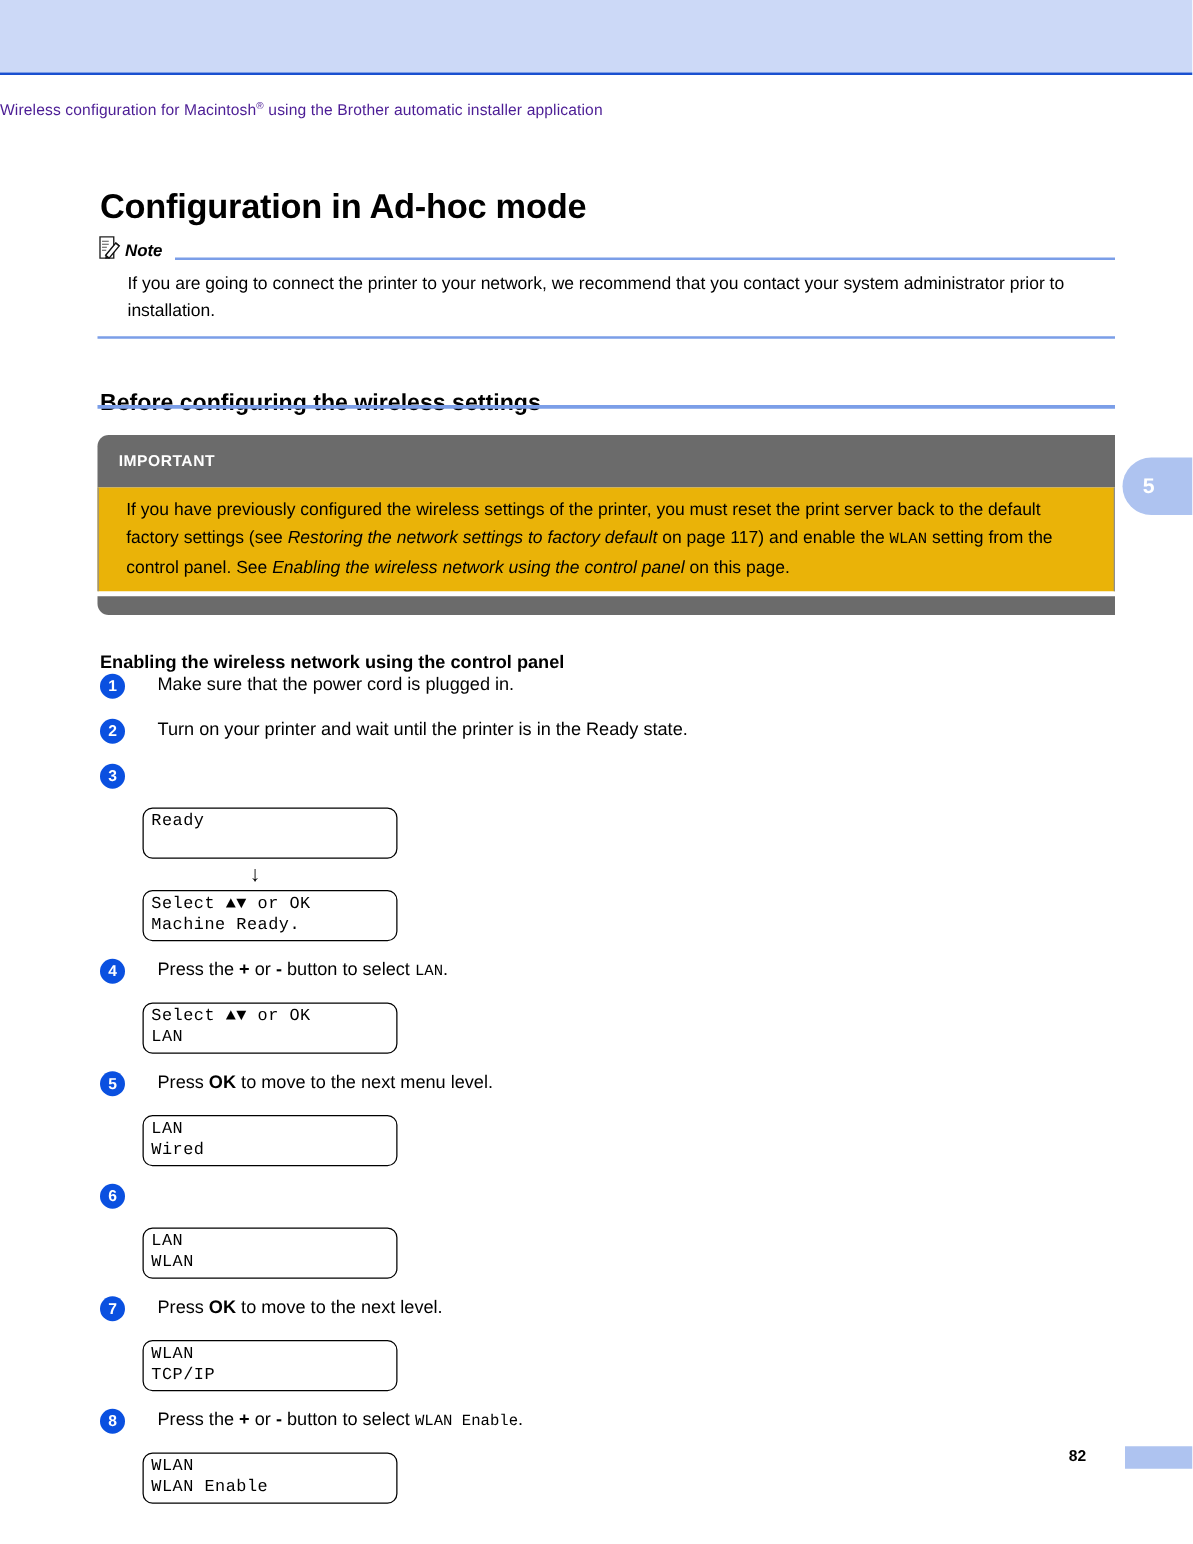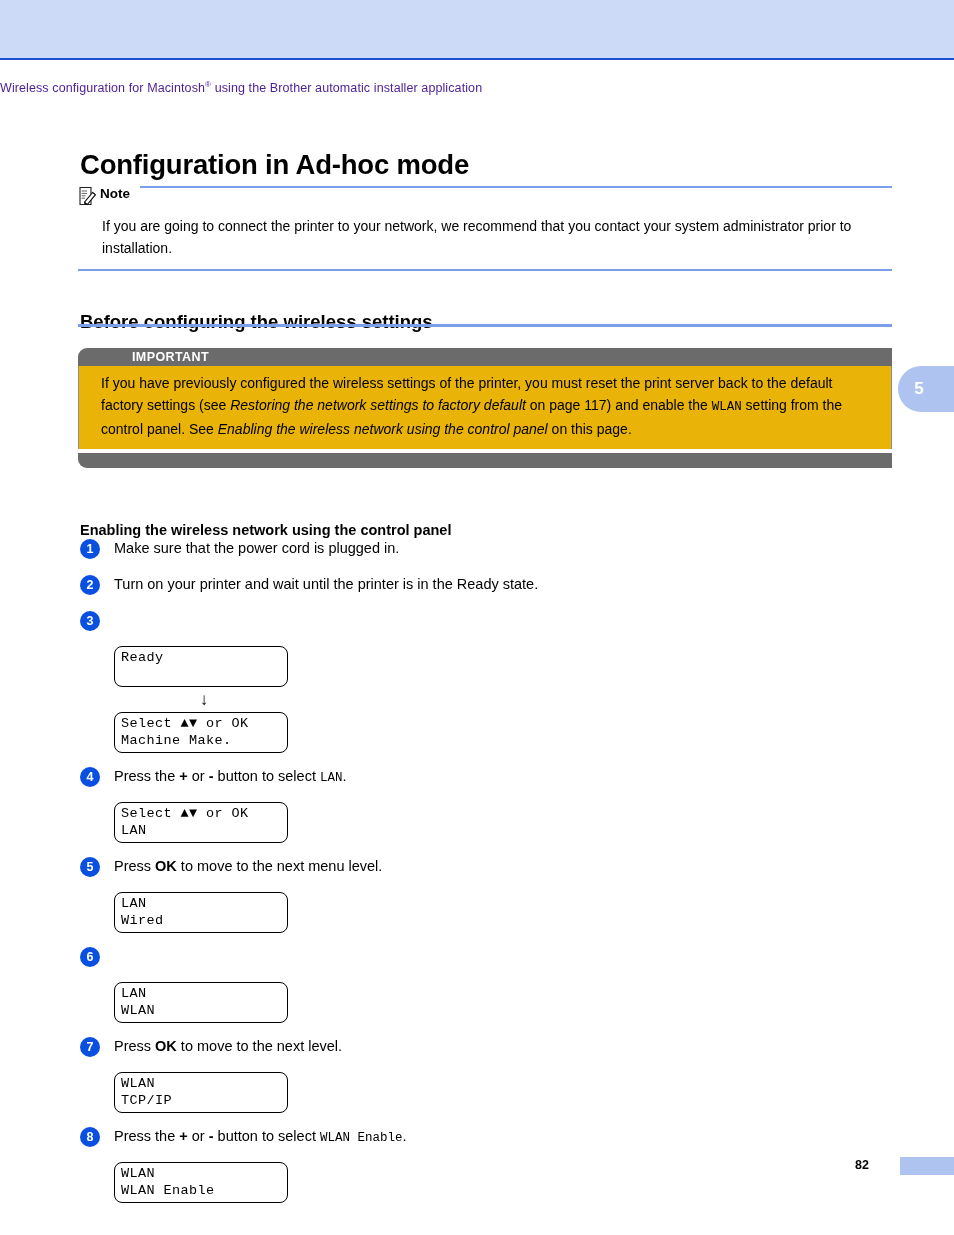--- a/index.html
+++ b/index.html
@@ -56,22 +56,23 @@
   }
 
   
   .note-wrap {
     position: absolute;
     left: 78px; top: 186px;
     width: 814px;
   }
   .note-head {
     display: flex;
-    align-items: flex-start;
+    align-items: flex-end;
     height: 22px;
+    font-style: italic;
   }
   .note-icon {
     width: 19px; height: 20px;
     flex: 0 0 auto;
     margin-right: 3px;
   }
   .note-label {
     font-size: 13.5px;
     font-weight: bold;
     margin-right: 10px;
@@ -109,30 +110,30 @@
     background: #7b9ee8;
   }
 
   
   .imp-wrap {
     position: absolute;
     left: 78px; top: 348px;
     width: 814px;
   }
   .imp-head {
-    height: 18px;
+    height: 42px;
     background: #6b6b6b;
     border-radius: 9px 0 0 0;
     color: #ffffff;
     font-size: 12.5px;
     font-weight: bold;
     letter-spacing: .4px;
     display: flex;
     align-items: center;
-    padding-left: 54px;
+    padding-left: 17px;
     box-sizing: border-box;
   }
   .imp-body {
     border: 1px solid #8d8d8d;
     border-top: none;
     border-bottom: none;
     padding: 6px 14px 9px 22px;
     font-size: 14px;
     line-height: 22px;
     box-sizing: border-box;
@@ -198,30 +199,30 @@
     background: #0a50e0;
     color: #fff;
     font-size: 12.5px;
     font-weight: bold;
     display: flex;
     align-items: center;
     justify-content: center;
     margin-top: 1px;
   }
   .step-text {
-    margin-left: 14px;
+    margin-left: 26px;
     font-size: 14.5px;
     line-height: 21px;
   }
   .step-text b { font-weight: bold; }
 
   
   .lcd-group { margin: 0 0 13px 34px; }
   .lcd {
-    width: 174px;
+    width: 204px;
     border: 1.6px solid #000;
     border-radius: 8px;
     padding: 2px 5px 3px 6px;
     box-sizing: border-box;
     font-family: "Liberation Mono", "DejaVu Sans Mono", monospace;
     font-size: 13.5px;
     line-height: 17px;
     letter-spacing: .4px;
     background: #fff;
   }
@@ -322,21 +323,21 @@
       <span class="step-num">3</span>
     </div>
     <div class="lcd-group">
       <div class="lcd">
         <div class="l1">Ready</div>
         <div class="l2 sp-ready"></div>
       </div>
       <div class="lcd-arrow">↓</div>
       <div class="lcd">
         <div class="l1">Select ▲▼ or OK</div>
-        <div class="l2">Machine Make.</div>
+        <div class="l2">Machine Ready.</div>
       </div>
     </div>
   </div>
 
   <div class="step">
     <div class="step-row">
       <span class="step-num">4</span>
       <span class="step-text"><span>Press the </span><b>+</b><span> or </span><b>-</b><span> button to select </span><span class="mono">LAN</span><span>.</span></span>
     </div>
     <div class="lcd-group">

